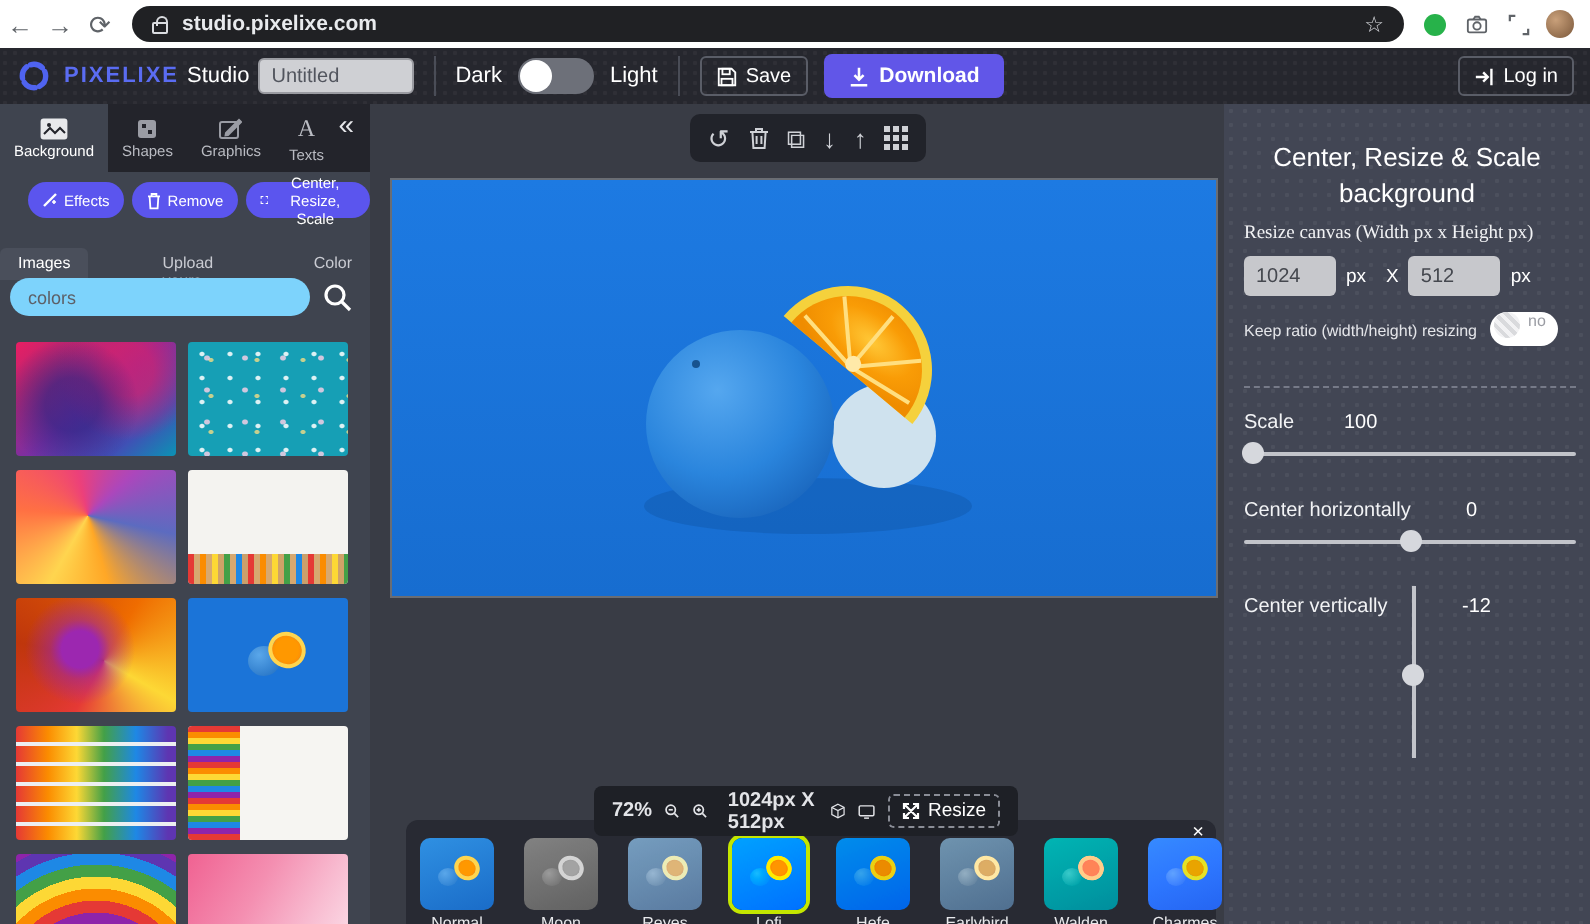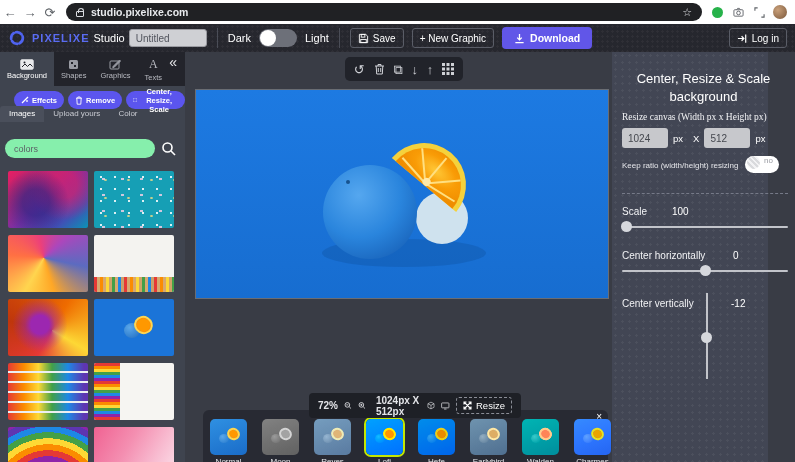--- a/index.html
+++ b/index.html
@@ -34,26 +34,26 @@
   .spacer { flex:1; }
   .icon-sm { width:11px; height:11px; }
 
   
   .sidebar { position:absolute; left:0; top:52px; width:185px; height:410px; background:#3f444f; }
   .tabrow { position:absolute; left:0; top:0; width:185px; height:34px; background:#23242b; display:flex; align-items:stretch; }
   .stab { display:flex; flex-direction:column; align-items:center; justify-content:center; gap:1px; color:#b9bbc2; font-size:7.5px; cursor:pointer; padding:0 7px; }
   .stab.active { background:#3f444f; color:#ffffff; }
   .collapse { margin-left:auto; color:#e6e7ea; font-size:14px; padding:2px 8px 0 0; cursor:pointer; }
   .actions { position:absolute; left:0; top:39px; width:185px; display:flex; gap:4px; padding:0 0 0 14px; }
-  .abtn { display:flex; align-items:center; gap:3px; height:18px; background:#5b55ee; border:none; border-radius:9px; color:#ffffff; font-size:7.5px; font-weight:bold; padding:0 7px; cursor:pointer; font-family:inherit; }
-  .subtabs { position:absolute; left:0; top:54px; width:185px; height:16px; display:flex; }
+  .abtn { display:flex; align-items:center; gap:3px; height:18px; background:#5b55ee; border:none; border-radius:9px; color:#ffffff; font-size:7.5px; font-weight:normal; padding:0 7px; cursor:pointer; font-family:inherit; }
+  .subtabs { position:absolute; left:0; top:72px; width:185px; height:16px; display:flex;gap:28px; }
   .subtab { color:#c9cbd2; font-size:8px; padding:3px 9px; cursor:pointer; border-radius:3px 3px 0 0; }
   .subtab.active { background:#4a4f5b; color:#ffffff; }
   .searchrow { position:absolute; left:5px; top:87px; width:175px; height:19px; display:flex; align-items:center; }
-  .search-input { width:150px; height:19px; background:#86efac; border:none; border-radius:10px; color:#5d6067; font-size:9px; padding:0 9px; font-family:inherit; }
+  .search-input { width:150px; height:19px; background:#7dd3fc; border:none; border-radius:10px; color:#5d6067; font-size:9px; padding:0 9px; font-family:inherit; }
   .thumbgrid { position:absolute; left:8px; top:119px; width:169px; height:291px; }
   .thumb { position:absolute; width:80px; height:57px; border-radius:2px; cursor:pointer; overflow:hidden; }
   .c2 { left:86px; }
   .r1 { top:0; } .r2 { top:64px; } .r3 { top:128px; } .r4 { top:192px; } .r5 { top:256px; }
   .th1 { background:linear-gradient(140deg,#e91e63,#b92672 22%,#7b2fa2 50%,#4050b5 78%,#0b93b4); }
   .th1::after { content:""; position:absolute; inset:0; background:radial-gradient(circle at 35% 55%, rgba(26,35,126,.55) 0 22%, transparent 55%), radial-gradient(circle at 70% 25%, rgba(233,30,99,.6) 0 18%, transparent 50%); }
   .th2 { background:#169fb5; background-image:radial-gradient(rgba(255,255,255,.85) 1px, transparent 1.6px), radial-gradient(rgba(255,209,232,.8) 1.2px, transparent 1.8px), radial-gradient(rgba(255,224,130,.75) 1px, transparent 1.6px); background-size:14px 12px, 19px 16px, 23px 18px; }
   .th3 { background:conic-gradient(from 210deg at 45% 40%, #ffd54f, #ff7043 18%, #ec407a 38%, #ab47bc 55%, #5c6bc0 70%, #ffa726 87%, #ffd54f); }
   .th4 { background:#f4f3f0; }
   .th4::after { content:""; position:absolute; left:0; right:0; bottom:0; height:15px; background:repeating-linear-gradient(90deg,#e53935 0 3px,#d7a86f 3px 6px,#fb8c00 6px 9px,#d7a86f 9px 12px,#fdd835 12px 15px,#cfa268 15px 18px,#43a047 18px 21px,#d7a86f 21px 24px,#1e88e5 24px 27px,#caa06b 27px 30px); }
@@ -66,34 +66,34 @@
   .th8 { background:#f6f5f2; }
   .th8::after { content:""; position:absolute; left:0; top:0; bottom:0; width:26px; background:repeating-linear-gradient(180deg,#e53935 0 3px,#fb8c00 3px 6px,#fdd835 6px 9px,#43a047 9px 12px,#1e88e5 12px 15px,#8e24aa 15px 18px); }
   .th9 { background:repeating-radial-gradient(circle at 50% 125%, #e53935 0 6px, #fb8c00 6px 12px, #fdd835 12px 18px, #43a047 18px 24px, #1e88e5 24px 30px, #5e35b1 30px 36px, #8e24aa 36px 42px); }
   .th10 { background:linear-gradient(120deg,#f06292,#f48fb1 40%,#f8bbd0 70%,#fce4ec); }
 
   
   .workspace { position:absolute; left:185px; top:52px; width:427px; height:410px; background:#393c45; }
   .cv-toolbar { position:absolute; left:160px; top:5px; width:118px; height:24px; background:#21232a; border-radius:5px; display:flex; align-items:center; justify-content:space-evenly; color:#cfd1d6; }
   .cv-ic { font-size:13px; line-height:1; cursor:pointer; color:#cfd1d6; }
   .canvas { position:absolute; left:11px; top:38px; width:412px; height:208px; box-shadow:0 0 0 1px rgba(255,255,255,.25); }
-  .statusbar { position:absolute; left:124px; top:341px; width:212px; height:25px; background:#1e2026; border-radius:4px; display:flex; align-items:center; gap:6px; padding:0 9px; z-index:4; color:#e3e4e8; }
+  .statusbar { position:absolute; left:112px; top:341px; width:212px; height:25px; background:#1e2026; border-radius:4px; display:flex; align-items:center; gap:6px; padding:0 9px; z-index:4; color:#e3e4e8; }
   .sb-txt { font-size:10px; font-weight:bold; }
   .resize-btn { display:flex; align-items:center; gap:4px; height:17px; border:1px dashed #8a8d96; border-radius:3px; background:transparent; color:#ffffff; font-size:9.5px; padding:0 6px; cursor:pointer; font-family:inherit; }
   .filterbar { position:absolute; left:18px; top:358px; width:405px; height:52px; background:#282a33; border-radius:6px 6px 0 0; z-index:2; }
   .fb-close { position:absolute; right:6px; top:1px; color:#ffffff; font-size:10px; cursor:pointer; }
   .fb-row { position:absolute; left:7px; top:9px; display:flex; gap:15px; }
   .filter-item { width:37px; text-align:center; cursor:pointer; }
   .f-thumb { position:relative; width:37px; height:36px; border-radius:5px; background:linear-gradient(160deg,#2f90e2,#1a6cc8); overflow:hidden; }
   .f-ball { position:absolute; left:9px; top:15px; width:10px; height:9px; border-radius:50%; background:radial-gradient(circle at 35% 30%, #5aa7ea, #2277cc); }
   .f-slice { position:absolute; left:17px; top:9px; width:13px; height:12px; border-radius:50%; background:radial-gradient(circle,#ff9800 55%,#f57f17); border:2px solid #ffd54f; transform:rotate(30deg); }
   .f-label { color:#e8e9ec; font-size:8px; margin-top:2px; }
 
   
-  .rpanel { position:absolute; left:612px; top:52px; width:156px; height:410px; background:#424654; color:#ffffff;
+  .rpanel { position:absolute; left:612px; top:52px; width:183px; height:410px; background:#424654; color:#ffffff;
             background-image:radial-gradient(rgba(255,255,255,.055) 1px, transparent 1.2px); background-size:7px 7px; }
   .rp-title { position:absolute; top:18px; left:0; width:183px; text-align:center; font-size:13px; line-height:1.35; }
   .rp-resize-lbl { position:absolute; top:60px; left:10px; font-size:9.5px; color:#f2f3f5;font-family:Liberation Serif, serif; }
   .rp-inputs { position:absolute; top:76px; left:10px; display:flex; align-items:center; font-size:9.5px; }
   .rp-num { width:46px; height:20px; background:#c7c8cc; border:none; border-radius:3px; color:#45484f; font-size:10px; padding:0 6px; font-family:inherit; }
   .rp-sep { margin:0 5px; }
   .rp-ratio-lbl { position:absolute; top:109px; left:10px; font-size:8px; color:#e4e5e9; }
   .ratio-toggle { position:absolute; top:104px; left:133px; width:34px; height:17px; background:#ffffff; border-radius:9px; display:flex; cursor:pointer; }
   .ratio-knob { width:13px; height:13px; border-radius:50%; margin-left:2px; background:repeating-linear-gradient(45deg,#d9dadd 0 2px,#f2f2f4 2px 4px); }
   .ratio-txt { color:#9a9ca3; font-size:8px; margin-left:4px; }
@@ -153,23 +153,20 @@
       </span>
     <span class="mode-lbl">Light</span>
     <span class="vdiv"></span>
     <button class="hbtn">
       <svg class="icon-sm" viewBox="0 0 12 12" fill="none" stroke="#fff" stroke-width="1">
           <path d="M1.5 1.5h7l2 2v7h-9z"></path>
           <rect x="3.5" y="1.5" width="4" height="3"></rect>
           <rect x="3" y="7" width="6" height="3.5"></rect>
         </svg>
       <span>Save</span>
-    </button>
-    <button class="hbtn">
-      <span>+ New Graphic</span>
     </button>
     <button class="dl-btn">
       <svg class="icon-sm" viewBox="0 0 12 12" fill="none" stroke="#fff" stroke-width="1.4">
           <path d="M6 1v6M3.5 5L6 7.5 8.5 5M1.5 10.5h9"></path>
         </svg>
       <span>Download</span>
     </button>
     <span class="spacer"></span>
     <button class="hbtn" style="margin-right:0">
       <svg class="icon-sm" viewBox="0 0 12 12" fill="none" stroke="#fff" stroke-width="1.3">

